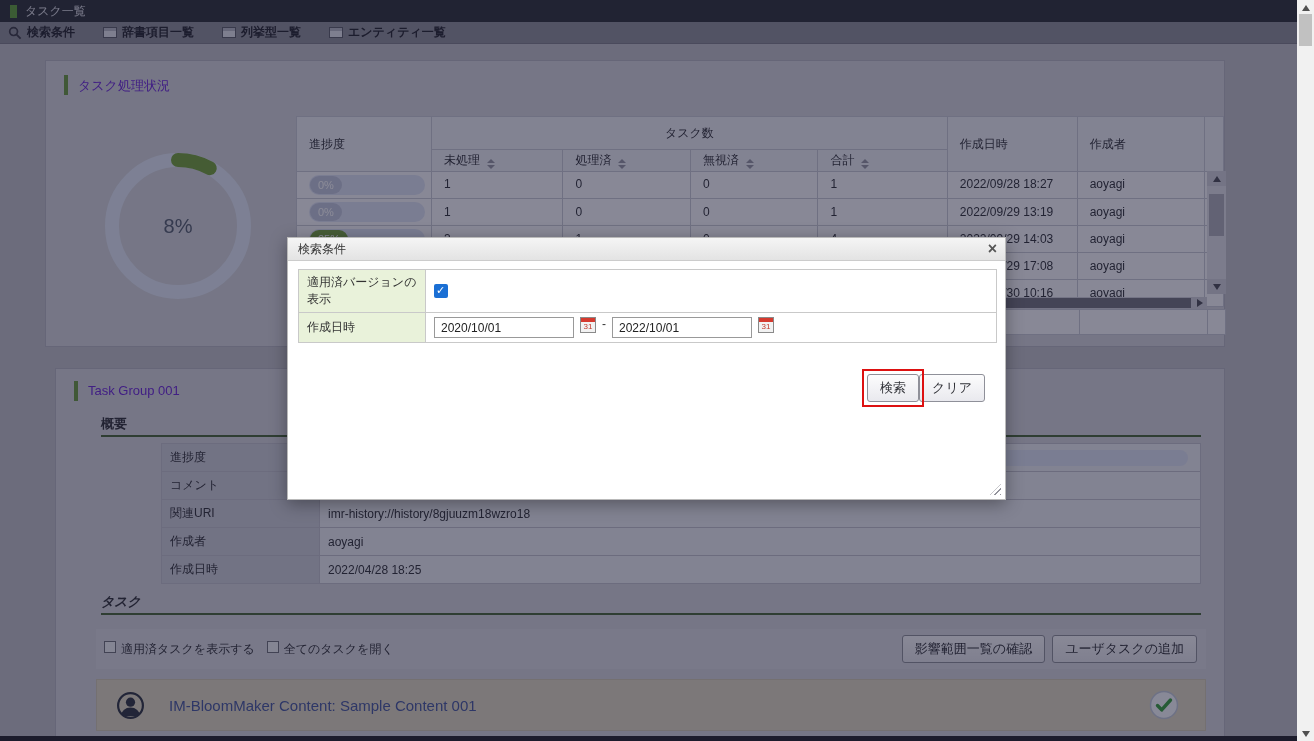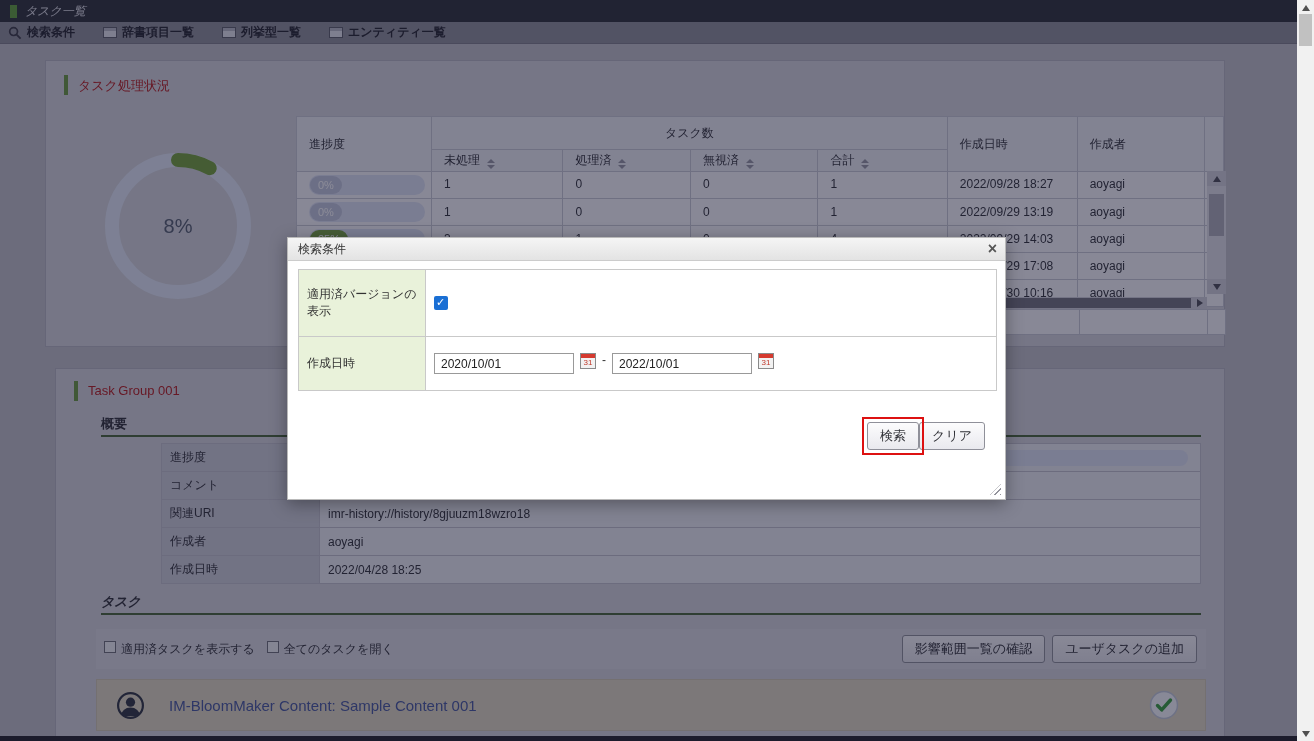--- a/index.html
+++ b/index.html
@@ -4,33 +4,33 @@
 <style>
   * { margin:0; padding:0; box-sizing:border-box; }
   html,body { width:1314px; height:741px; overflow:hidden; background:#c2c2c8;
     font-family:"Liberation Sans","DejaVu Sans",sans-serif; }
   .viewport { position:relative; width:1314px; height:741px; overflow:hidden; }
 
   
   .titlebar { position:absolute; left:0; top:0; width:1297px; height:22px; background:#2c3036;
     display:flex; align-items:center; z-index:1; }
   .title-accent { width:7px; height:13px; background:#61a038; margin-left:10px; }
-  .titlebar-text { color:#dfe0e6; font-size:12px; margin-left:8px;font-style:italic; }
+  .titlebar-text { color:#dfe0e6; font-size:12px; margin-left:8px; }
   .toolbar { position:absolute; left:0; top:22px; width:1297px; height:22px; background:#8f9098;
     border-bottom:1px solid #7e7f88; display:flex; align-items:center; padding-left:8px; gap:28px; z-index:1; }
   .tb-item { display:flex; align-items:center; gap:5px; font-size:12px; font-weight:bold; color:#23242c; cursor:pointer; }
   .list-icon { width:14px; height:11px; border:1px solid #5d5e68;
     background:linear-gradient(#b9bac4 0 3px,#e7e8ee 3px); }
 
   
   .page { position:absolute; left:0; top:44px; width:1297px; height:697px; background:#c2c2c8; z-index:1; }
   .panel { position:absolute; background:#d6d6dc; border:1px solid #b6b6c0; }
   .panel1 { left:45px; top:16px; width:1180px; height:287px; }
   .panel2 { left:55px; top:324px; width:1170px; height:373px; }
-  .panel-title { position:absolute; font-size:13px; color:#b91c1c; }
+  .panel-title { position:absolute; font-size:13px; color:#6d28d9; }
   .accent-bar { position:absolute; width:4px; height:20px; background:#6b9b3e; }
 
   
   .donut-wrap { position:absolute; left:52px; top:85px; width:160px; height:160px; }
   .donut-label { position:absolute; left:0; top:0; width:160px; height:160px; display:flex;
     align-items:center; justify-content:center; font-size:20px; color:#555f6e; }
 
   
   .p1-table { position:absolute; left:250px; top:55px; border-collapse:collapse; table-layout:fixed; }
   .p1-table th, .p1-table td { border:1px solid #c9cad4; font-size:12px; color:#2f3036;
@@ -105,21 +105,21 @@
 
   
   .modal { position:absolute; left:287px; top:237px; width:719px; height:263px; background:#ffffff;
     border:1px solid #b9b9b9; box-shadow:0 4px 16px rgba(0,0,0,0.35); z-index:100; }
   .modal-header { height:23px; background:linear-gradient(#f5f5f5,#e3e3e3); border-bottom:1px solid #cccccc;
     display:flex; align-items:center; padding:0 8px 0 10px; }
   .modal-title { font-size:12px; color:#333; flex:1; }
   .modal-close { font-size:16px; font-weight:bold; color:#555; line-height:16px; cursor:pointer; }
   .modal-body { padding:8px 10px; }
   .form-table { border-collapse:collapse; width:699px; table-layout:fixed; }
-  .form-table td { border:1px solid #c9c9c9; height:30px; font-size:12px; color:#333; padding:16px 8px; }
+  .form-table td { border:1px solid #c9c9c9; height:30px; font-size:12px; color:#333; padding:4px 8px; }
   .form-table td.lbl { background:#e9f2da; width:127px; }
   .checkbox-checked { width:14px; height:14px; background:#1a6fd4; border-radius:2px; position:relative; cursor:pointer; }
   .checkbox-checked::after { content:"✓"; position:absolute; left:2px; top:0px; color:#fff; font-size:11px; font-weight:bold; }
   .date-cell { display:flex; gap:6px; }
   .date-input { width:140px; height:21px; border:1px solid #999; font-size:12px; padding:0 6px;
     color:#222; font-family:"Liberation Sans","DejaVu Sans",sans-serif; }
   .cal-icon { width:16px; height:16px; border:1px solid #8a8a8a; background:#f2f2f2; position:relative; cursor:pointer; }
   .cal-icon::before { content:""; position:absolute; left:0; top:0; width:100%; height:4px; background:#d53a2f; }
   .cal-day { position:absolute; left:0; top:4px; width:100%; text-align:center; font-size:8px; color:#c0392b; line-height:10px; }
   .range-sep { font-size:12px; color:#333; }

